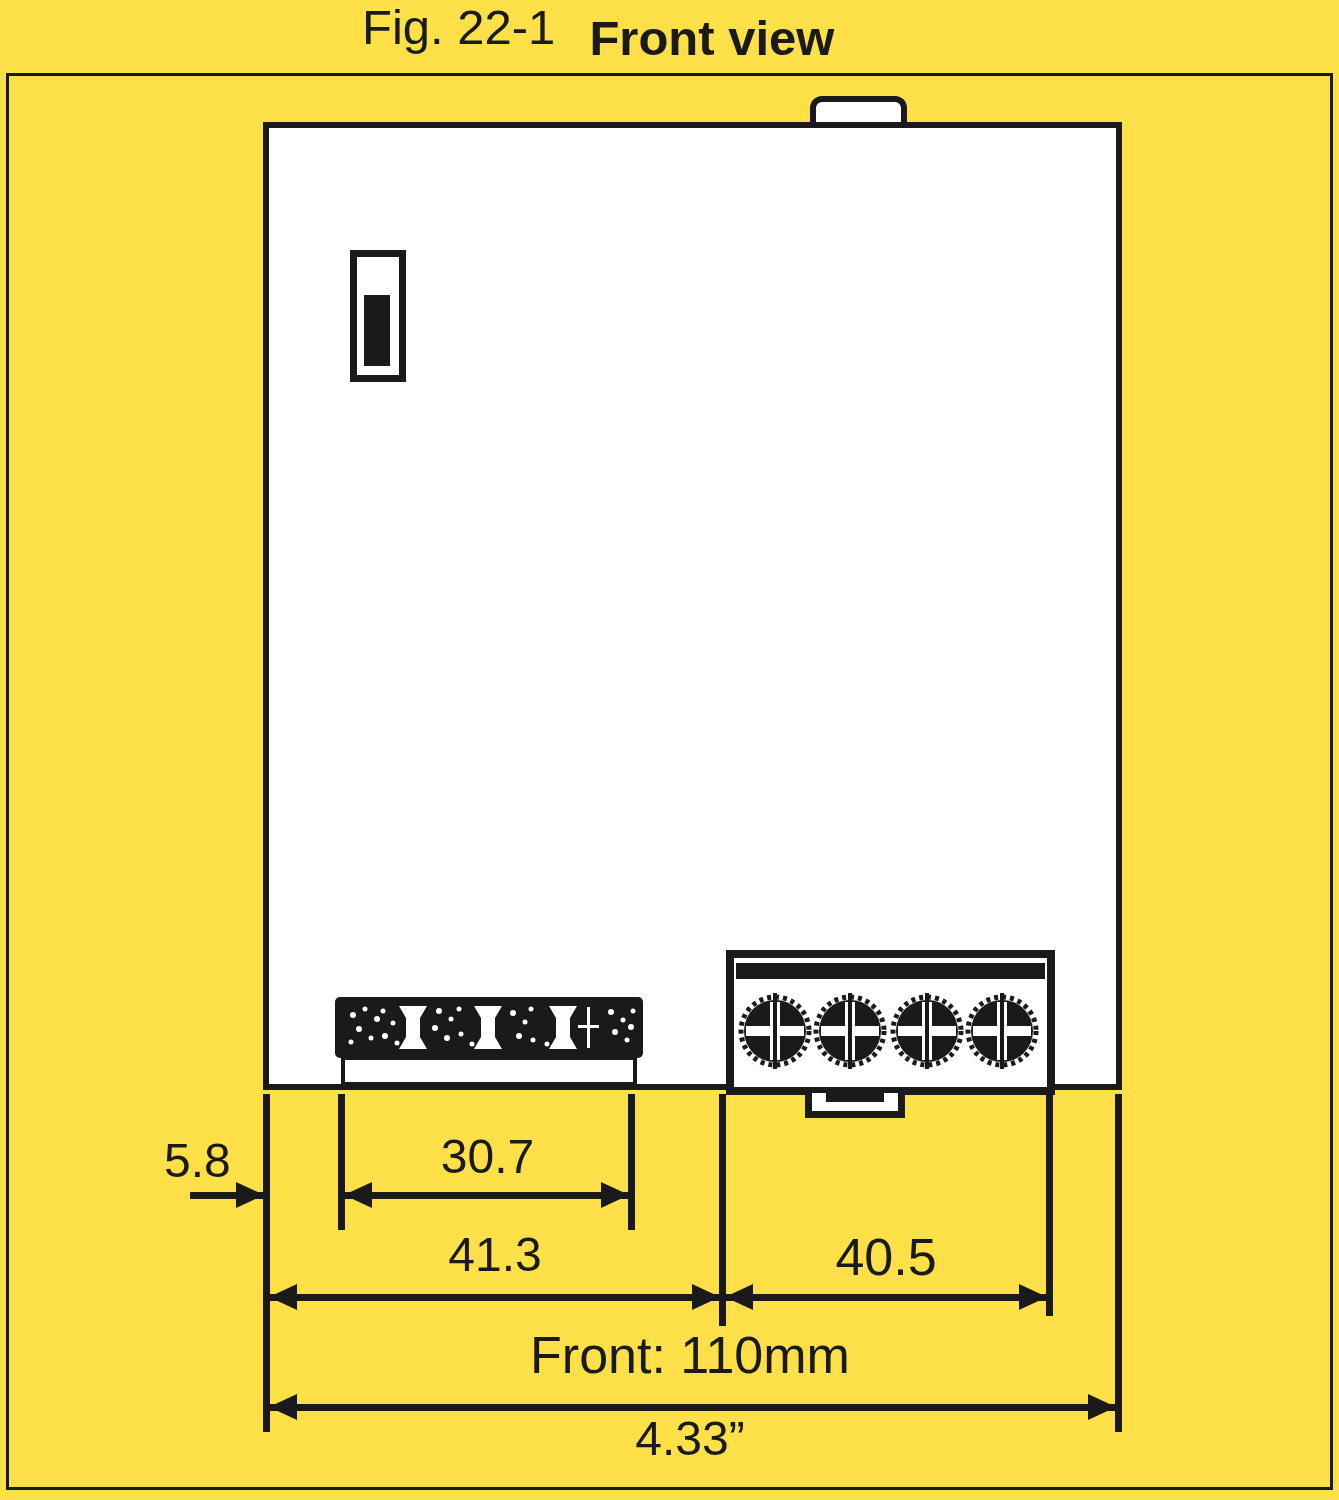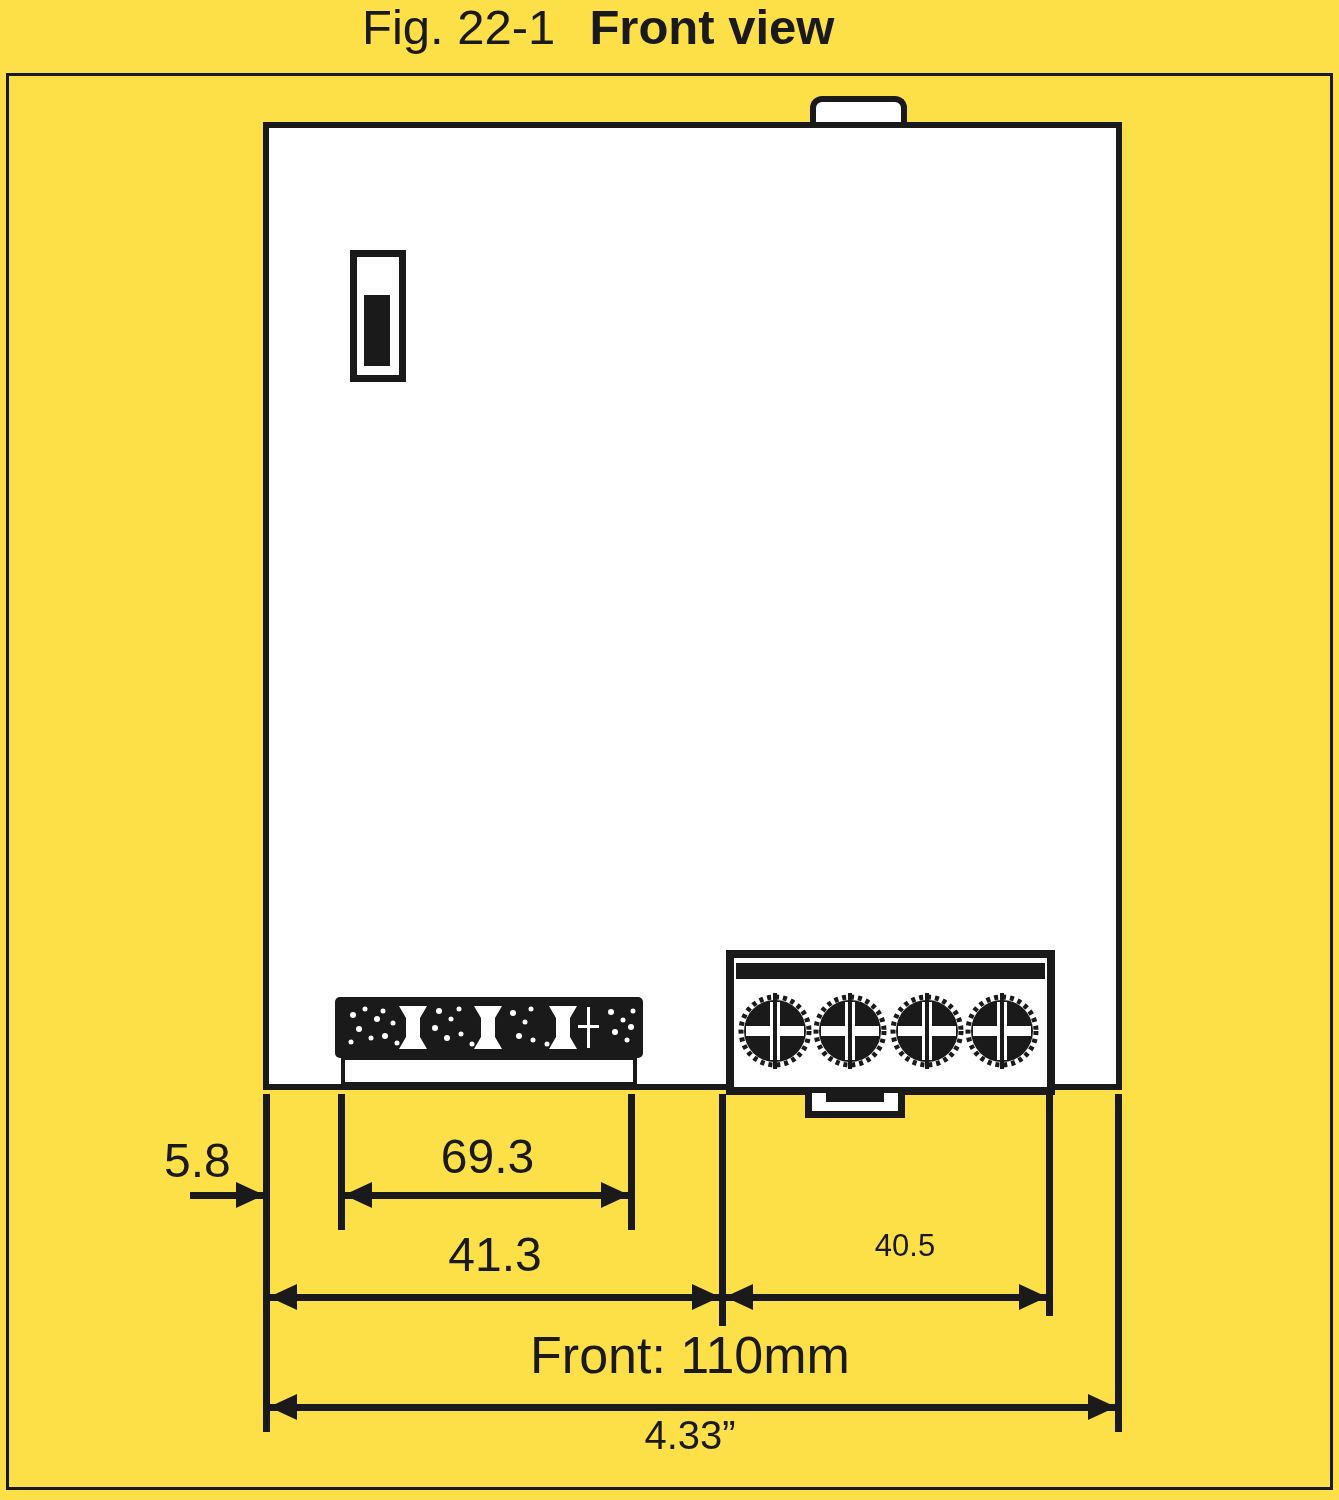--- a/index.html
+++ b/index.html
@@ -30,21 +30,21 @@
   .dc-tab .notch{margin:0 auto;width:68%;height:9px;background:var(--ink);}
   .bigsym{position:absolute;font-weight:bold;font-size:56px;line-height:1;}
 </style>
 </head>
 <body>
 
 <div id="stage">
 
   <div class="abs" style="left:362px;top:2px;display:flex;gap:34px;font-size:49px;">
     <span class="txt">Fig. 22-1</span>
-    <span class="txt" style="font-weight:bold;">Front view</span>
+    <span class="txt" style="font-weight:bold;margin-top:11px;">Front view</span>
   </div>
 
   <div class="frame" style="left:6px;top:73px;width:1321px;height:1411px;"></div>
 
   <div class="tab" style="left:810px;top:96px;width:85px;height:24px;"></div>
 
   <div class="device" style="left:263px;top:122px;width:847px;height:956px;z-index:1;"></div>
 
   <div class="abs" style="left:308px;top:250px;width:34px;font-size:45px;line-height:47px;text-align:center;">
     <div class="txt">1</div>
@@ -210,19 +210,19 @@
   <div class="vline" style="left:1046px;top:1094px;height:222px;"></div>
   <div class="vline" style="left:1115px;top:1094px;height:338px;"></div>
 
   <div class="dim arr-r" style="left:190px;top:1192px;width:73px;"></div>
   <div class="dim arr-l arr-r" style="left:345px;top:1192px;width:283px;"></div>
   <div class="dim arr-l arr-r" style="left:270px;top:1294px;width:449px;"></div>
   <div class="dim arr-l arr-r" style="left:726px;top:1294px;width:320px;"></div>
   <div class="dim arr-l arr-r" style="left:270px;top:1404px;width:845px;"></div>
 
   <div class="abs txt" style="left:164px;top:1136px;font-size:48px;">5.8</div>
-  <div class="abs txt center" style="left:350px;top:1132px;width:275px;font-size:48px;">69.3</div>
+  <div class="abs txt center" style="left:350px;top:1132px;width:275px;font-size:48px;">30.7</div>
   <div class="abs txt center" style="left:290px;top:1230px;width:410px;font-size:48px;">41.3</div>
-  <div class="abs txt center" style="left:726px;top:1230px;width:320px;font-size:31px;margin-left:19px;">40.5</div>
+  <div class="abs txt center" style="left:726px;top:1230px;width:320px;font-size:52px;">40.5</div>
   <div class="abs txt center" style="left:330px;top:1328px;width:720px;font-size:52px;">Front: 110mm</div>
-  <div class="abs txt center" style="left:330px;top:1414px;width:720px;font-size:40px;">4.33”</div>
+  <div class="abs txt center" style="left:330px;top:1414px;width:720px;font-size:48px;">4.33”</div>
 
 </div>
 
 </body></html>

